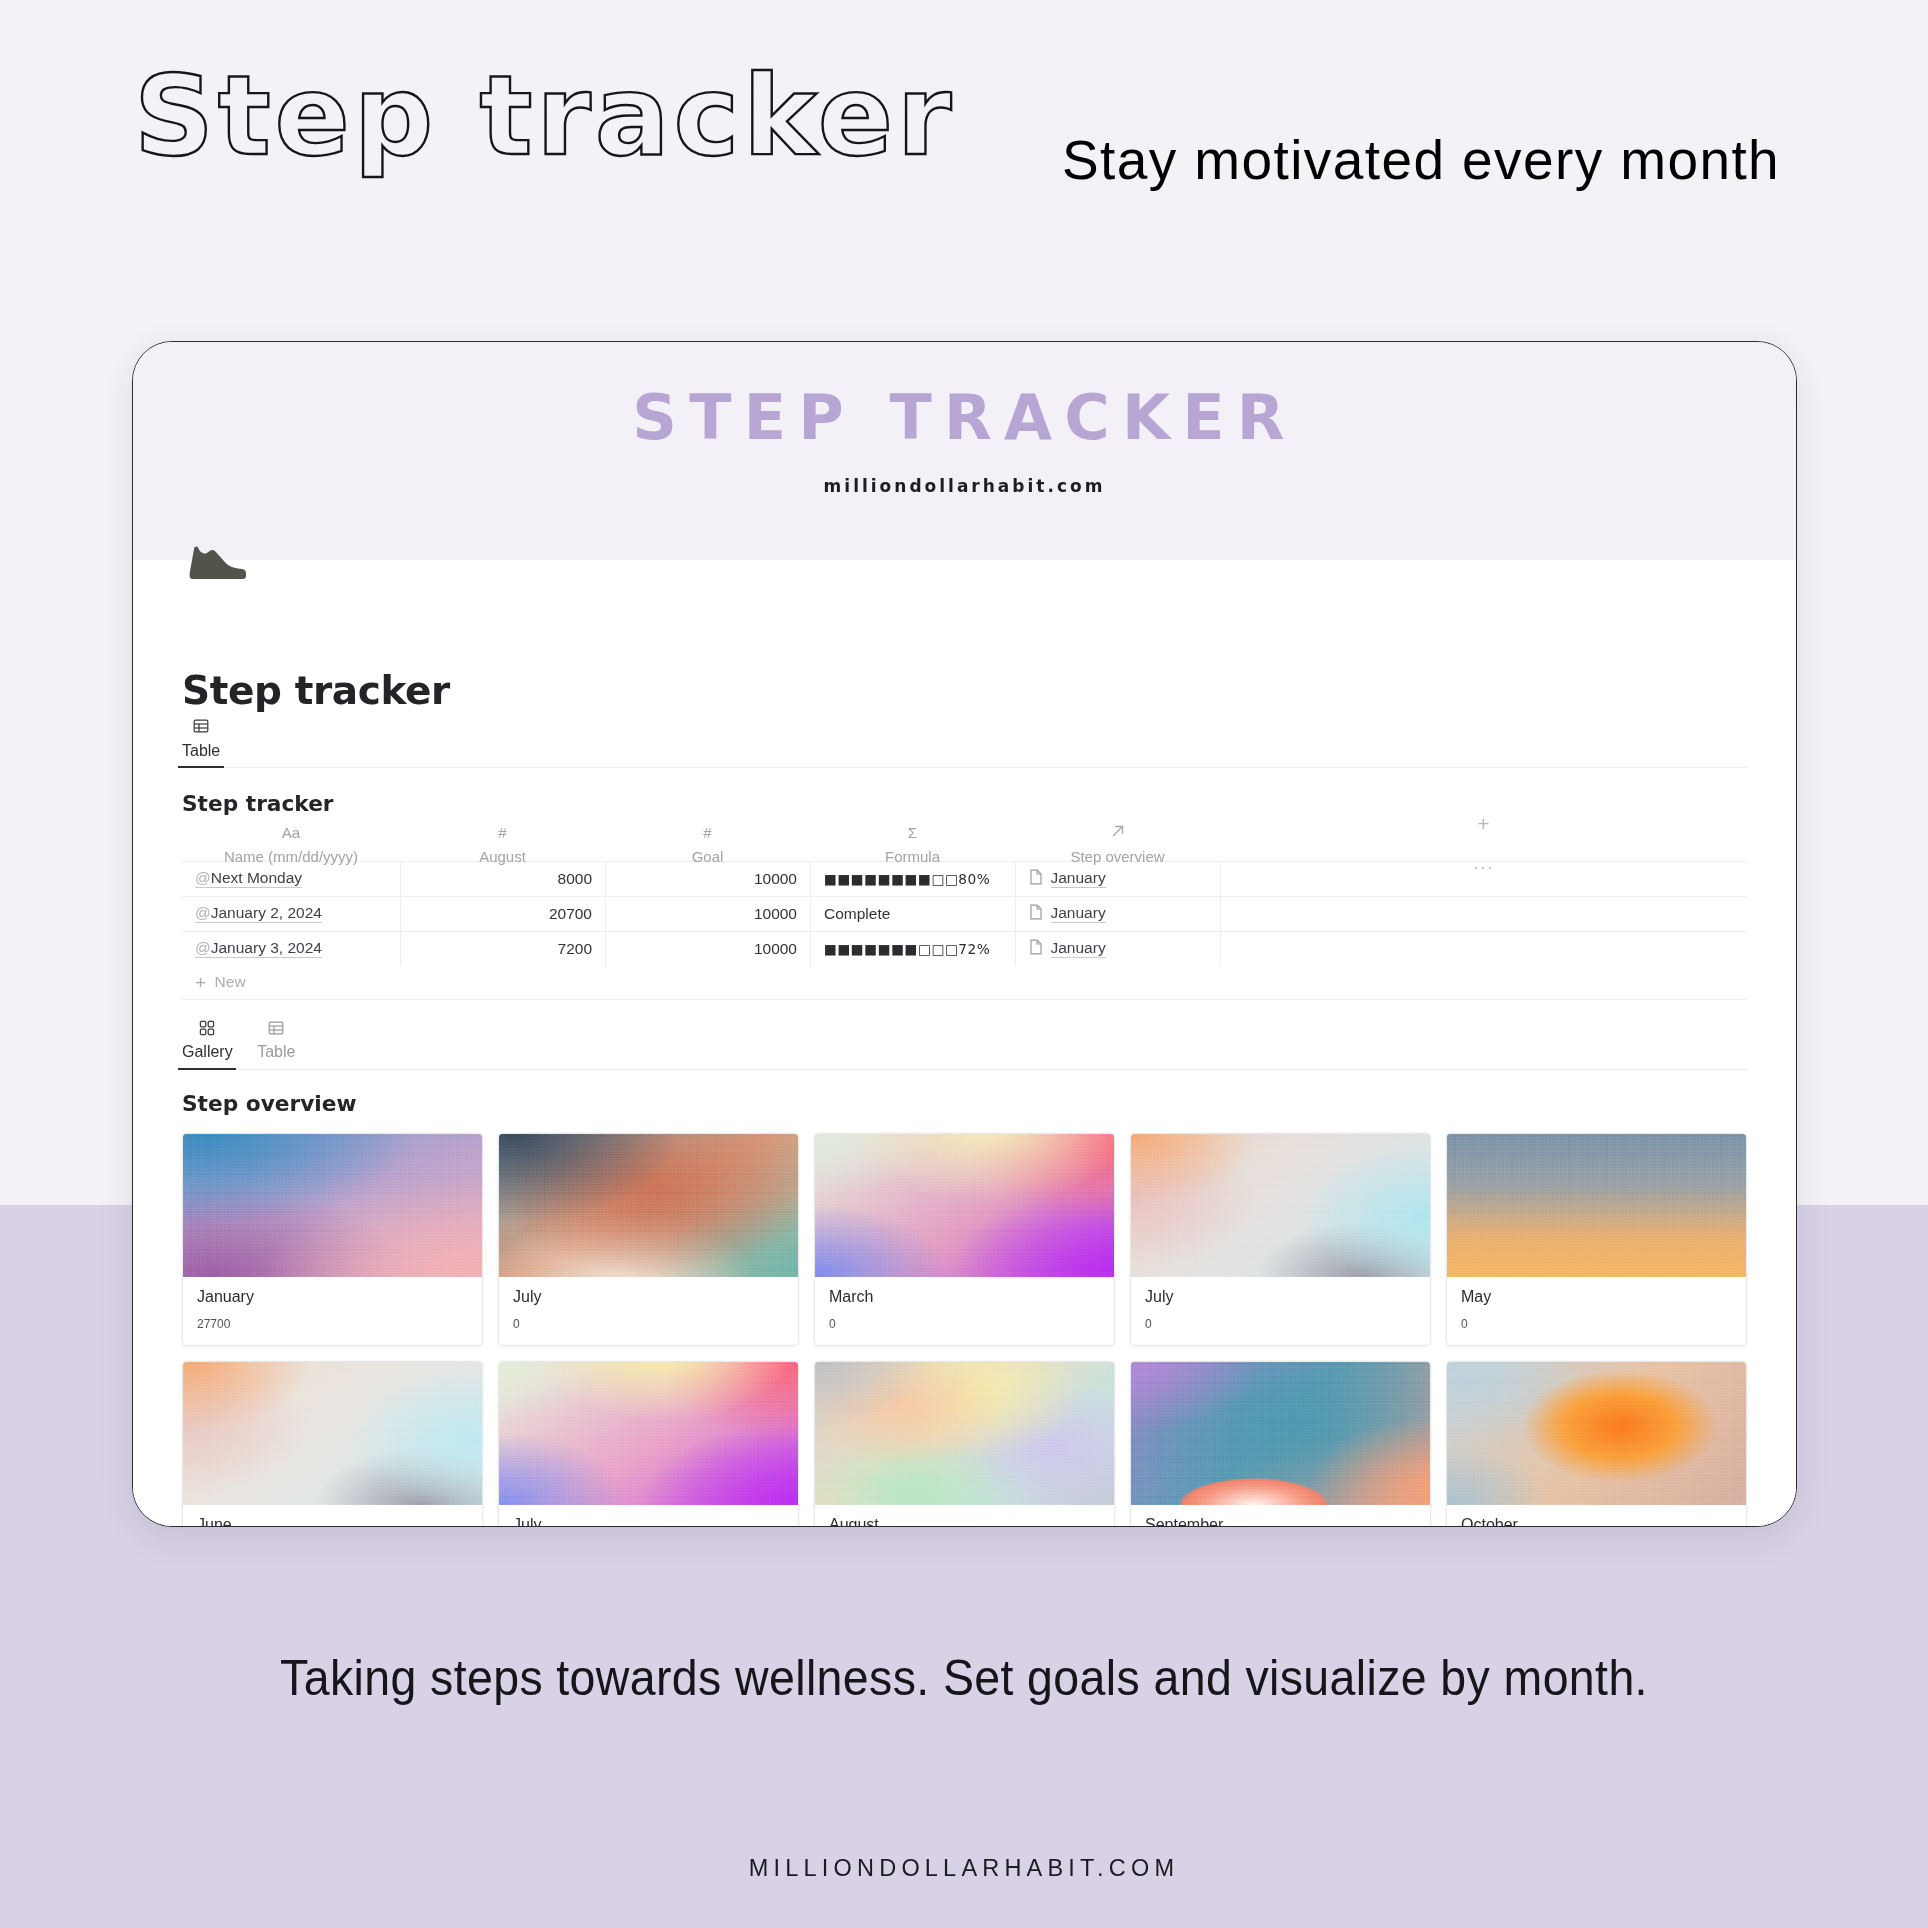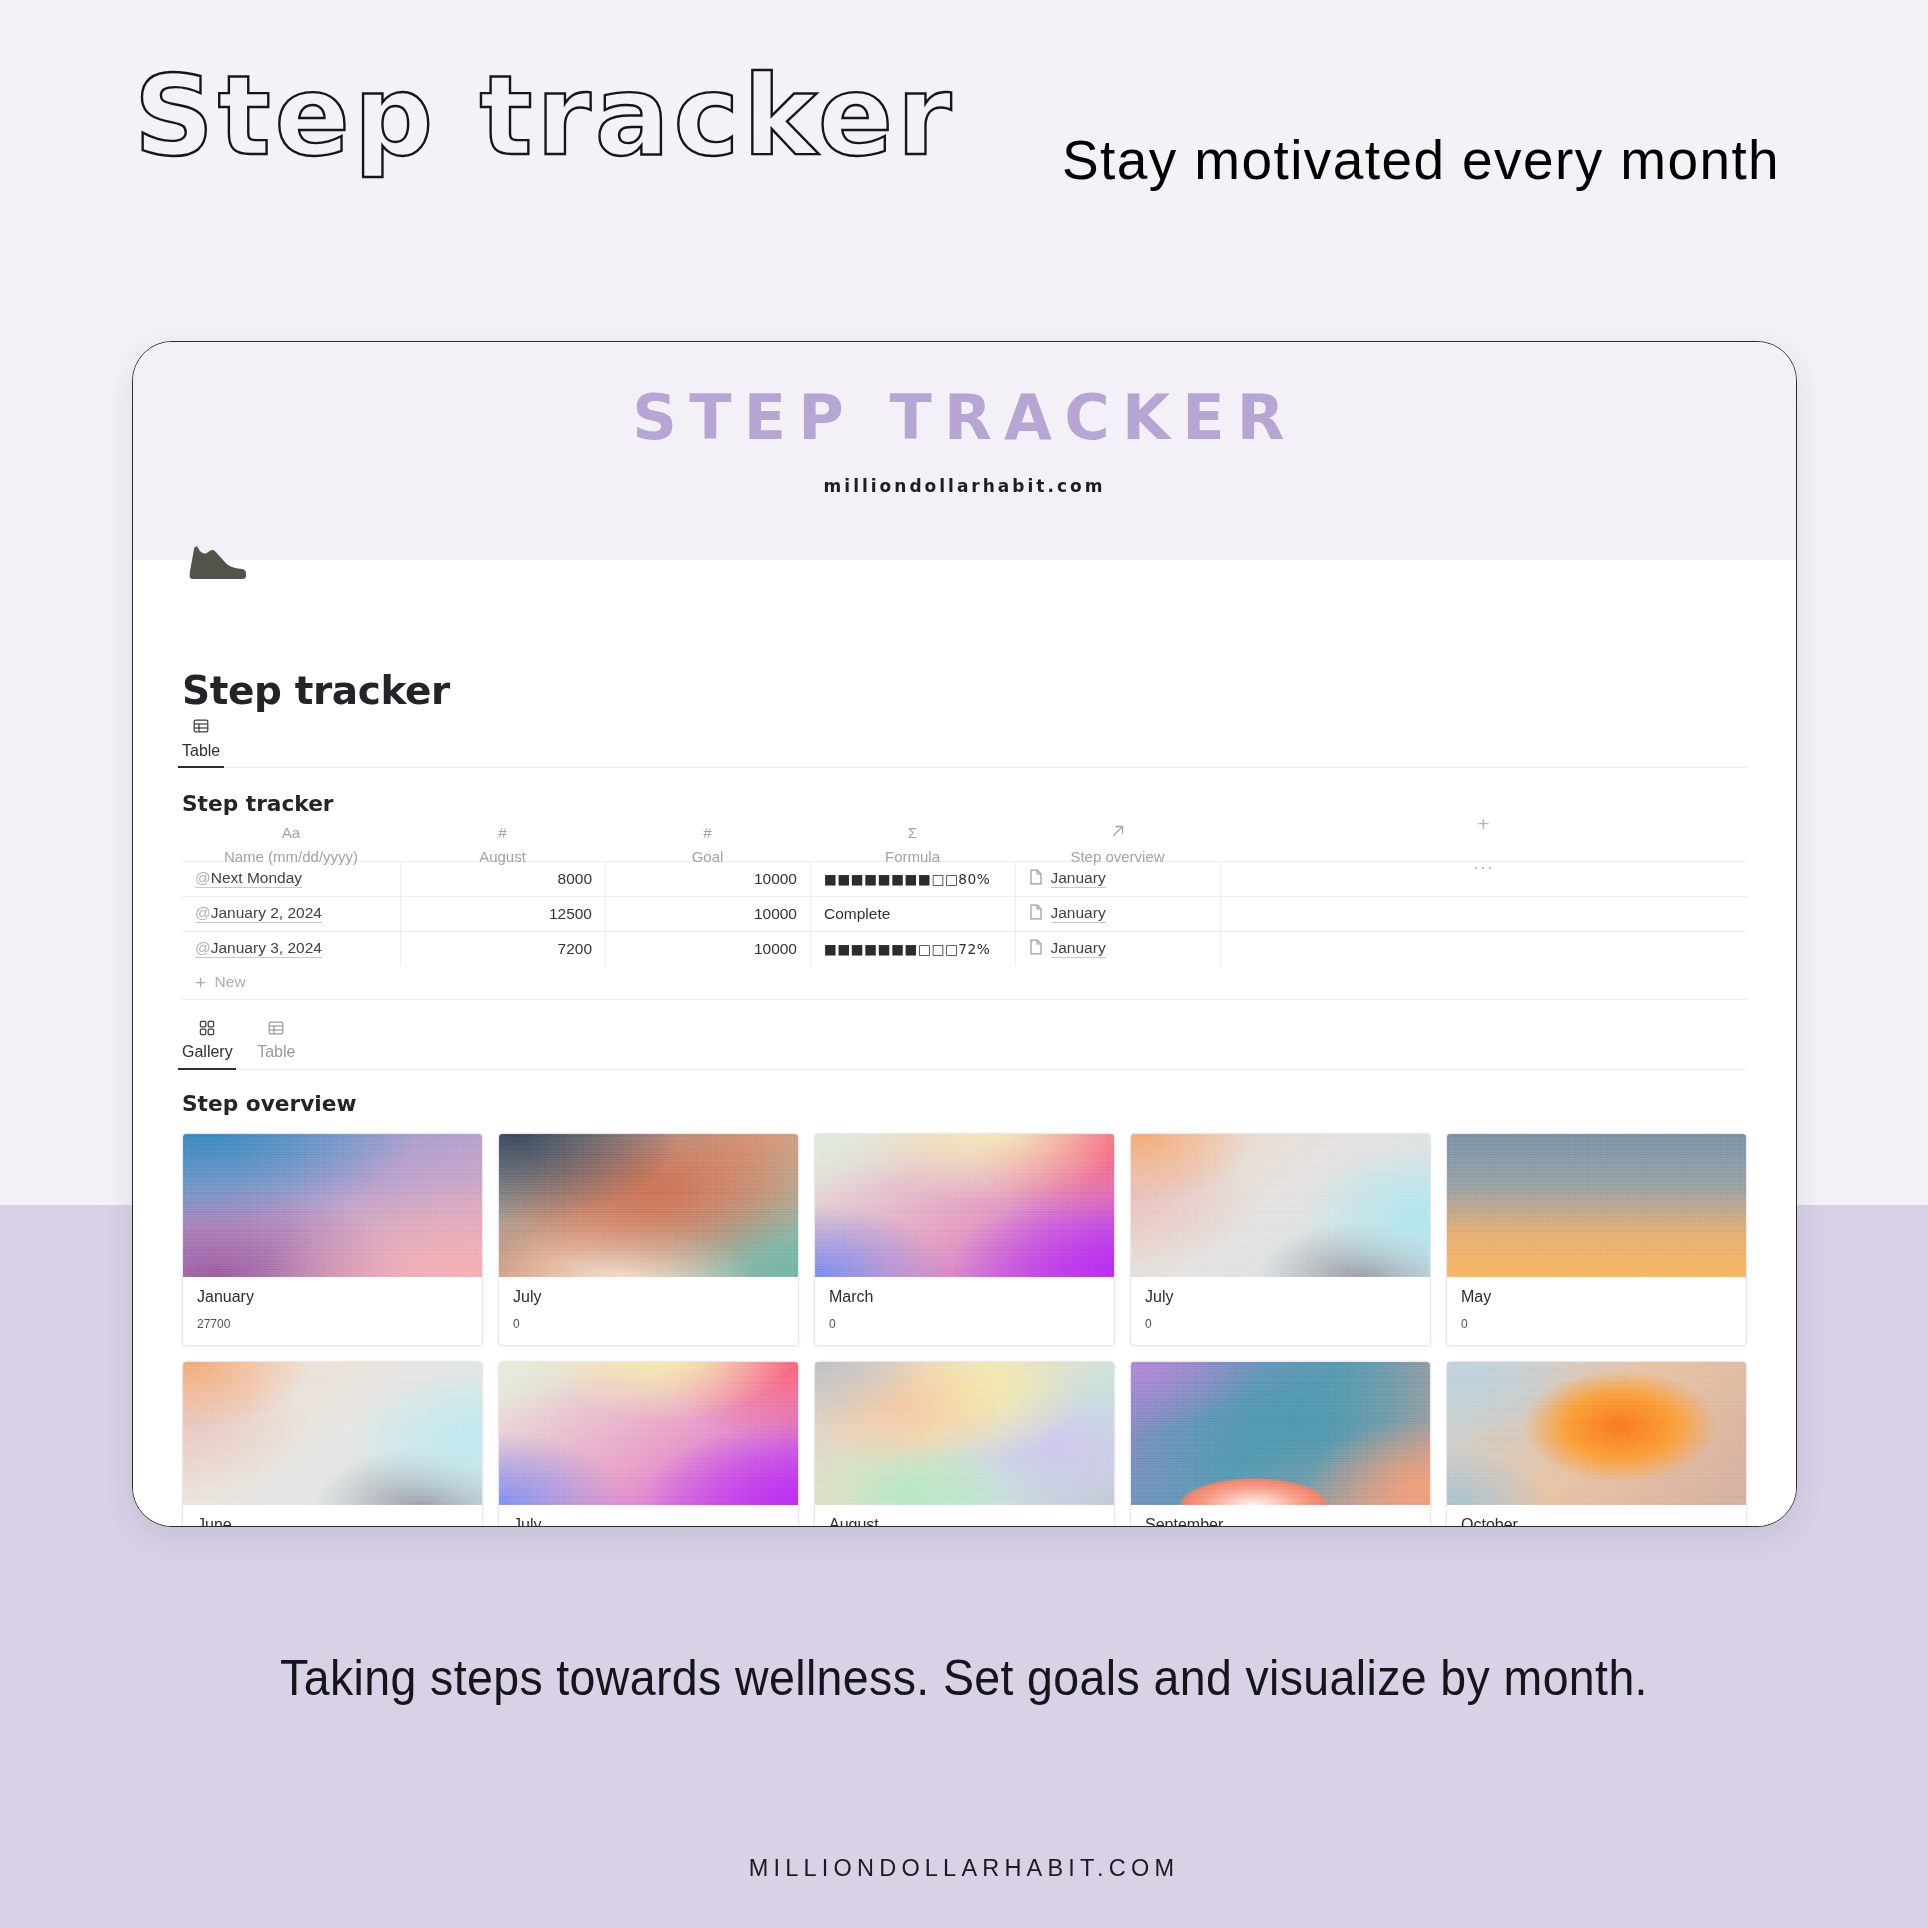--- a/index.html
+++ b/index.html
@@ -405,21 +405,21 @@
             <span class="rel-txt">January</span>
           </span>
         </div>
         <div class="cell c-plus"></div>
       </div>
 
       <div class="t-row">
         <div class="cell c-name">
           <span class="date-link"><span class="at">@</span><span>January 2, 2024</span></span>
         </div>
-        <div class="cell c-steps">12500</div>
+        <div class="cell c-steps">20700</div>
         <div class="cell c-goal">10000</div>
         <div class="cell c-form">
           <span>Complete</span>
         </div>
         <div class="cell c-over">
           <span class="rel">
             <span>
               <svg width="14" height="16" viewBox="0 0 14 16" fill="none" stroke="#9b9ba0" stroke-width="1.2">
                 <path d="M2 1.2h6.2L12 5v9.8H2z"></path>
                 <path d="M8.2 1.2V5H12"></path>

